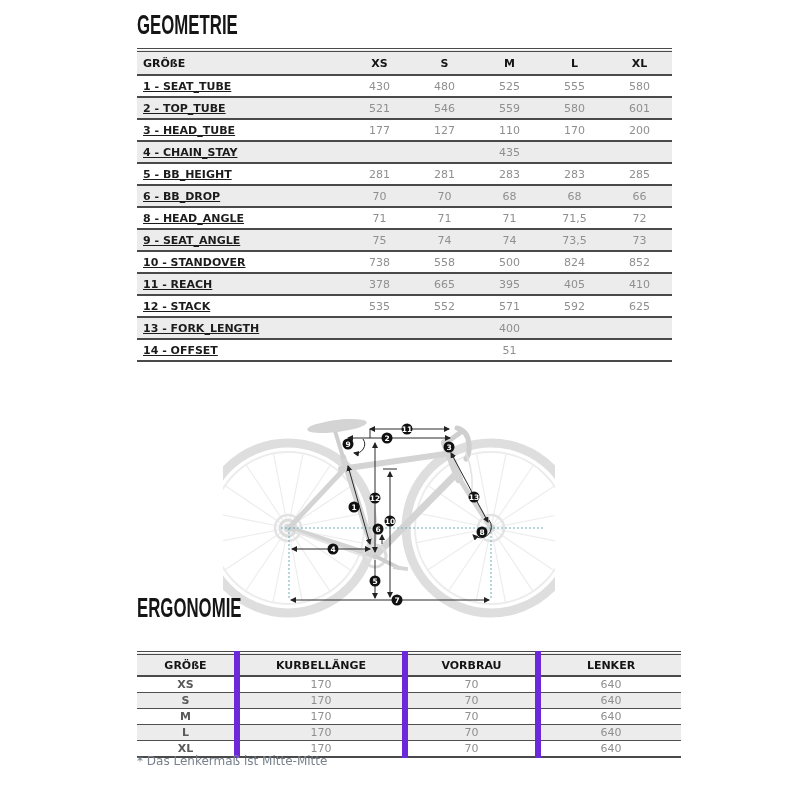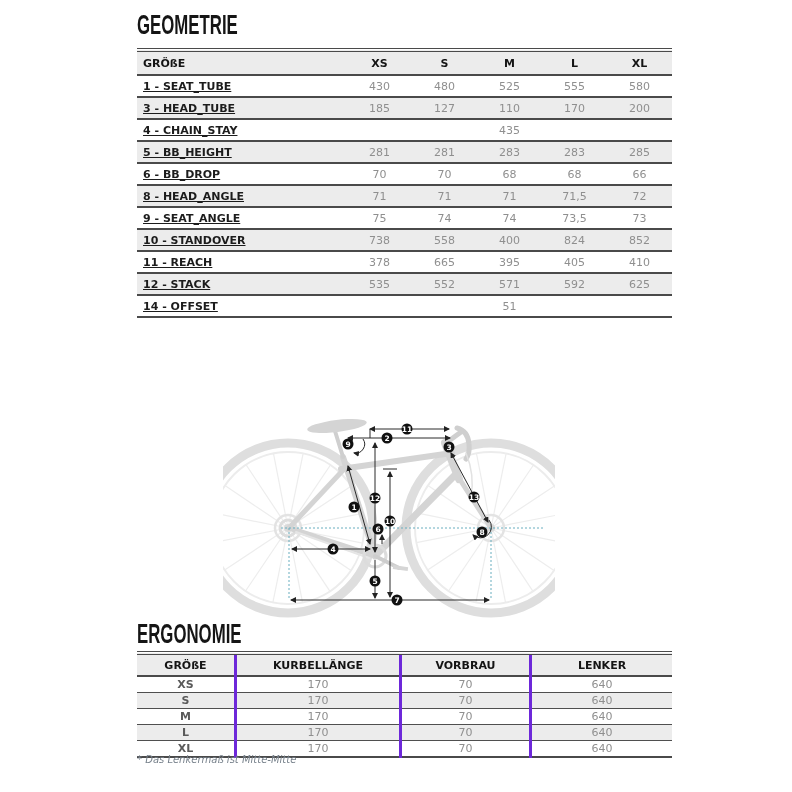--- a/index.html
+++ b/index.html
@@ -21,25 +21,25 @@
   .geo-table td.val,.geo-table th.val{text-align:center;}
   .geo-table td.val{color:#8f8f8f;}
   .geo-table tr:nth-child(odd):not(:first-child) td{background:#ececec;}
   .ergo-table{position:absolute;left:137px;top:651px;width:518px;
         border-top:4px double #4a4a4a;border-bottom:2px solid #4a4a4a;font-size:11px;}
   .ergo-table th{height:18px;border-bottom:2px solid #4a4a4a;background:#ececec;
         color:#141414;font-weight:bold;text-align:center;}
   .ergo-table td{height:11px;border-bottom:1px solid #4f4f4f;text-align:center;}
   .ergo-table td.size{font-weight:bold;color:#5a5a5a;}
   .ergo-table td.val{color:#8f8f8f;}
-  .ergo-table th+th,.ergo-table td+td{border-left:3px solid #6d28d9;}
+  .ergo-table th+th,.ergo-table td+td{border-left:6px solid #6d28d9;}
   .ergo-table tr:nth-child(odd):not(:first-child) td{background:#ececec;}
   
   .diagram{position:absolute;left:223px;top:395px;width:332px;height:245px;}
-  .footnote{position:absolute;left:137px;top:754px;font-size:10px;font-style:italic;
+  .footnote{position:absolute;left:137px;top:754px;font-size:12px;
         color:#78828c;}
 </style>
 </head>
 <body>
 
 <div class="page">
 
   <div class="section-title" style="top:8px;">
     <span>GEOMETRIE</span>
   </div>
@@ -56,22 +56,30 @@
         </tr>
         <tr>
           <td class="lbl">1 - SEAT_TUBE</td>
           <td class="val">430</td>
           <td class="val">480</td>
           <td class="val">525</td>
           <td class="val">555</td>
           <td class="val">580</td>
         </tr>
         <tr>
+          <td class="lbl">2 - TOP_TUBE</td>
+          <td class="val">521</td>
+          <td class="val">546</td>
+          <td class="val">559</td>
+          <td class="val">580</td>
+          <td class="val">601</td>
+        </tr>
+        <tr>
           <td class="lbl">3 - HEAD_TUBE</td>
-          <td class="val">185</td>
+          <td class="val">177</td>
           <td class="val">127</td>
           <td class="val">110</td>
           <td class="val">170</td>
           <td class="val">200</td>
         </tr>
         <tr>
           <td class="lbl">4 - CHAIN_STAY</td>
           <td class="val"></td>
           <td class="val"></td>
           <td class="val">435</td>
@@ -107,39 +115,47 @@
           <td class="val">75</td>
           <td class="val">74</td>
           <td class="val">74</td>
           <td class="val">73,5</td>
           <td class="val">73</td>
         </tr>
         <tr>
           <td class="lbl">10 - STANDOVER</td>
           <td class="val">738</td>
           <td class="val">558</td>
-          <td class="val">400</td>
+          <td class="val">500</td>
           <td class="val">824</td>
           <td class="val">852</td>
         </tr>
         <tr>
           <td class="lbl">11 - REACH</td>
           <td class="val">378</td>
           <td class="val">665</td>
           <td class="val">395</td>
           <td class="val">405</td>
           <td class="val">410</td>
         </tr>
         <tr>
           <td class="lbl">12 - STACK</td>
           <td class="val">535</td>
           <td class="val">552</td>
           <td class="val">571</td>
           <td class="val">592</td>
           <td class="val">625</td>
+        </tr>
+        <tr>
+          <td class="lbl">13 - FORK_LENGTH</td>
+          <td class="val"></td>
+          <td class="val"></td>
+          <td class="val">400</td>
+          <td class="val"></td>
+          <td class="val"></td>
         </tr>
         <tr>
           <td class="lbl">14 - OFFSET</td>
           <td class="val"></td>
           <td class="val"></td>
           <td class="val">51</td>
           <td class="val"></td>
           <td class="val"></td>
         </tr>
       </tbody>
@@ -297,21 +313,21 @@
           <circle cx="152" cy="103" r="5.5" fill="#111"></circle>
           <text x="152" y="105.6">12</text>
         </g>
       <g>
           <circle cx="251" cy="102" r="5.5" fill="#111"></circle>
           <text x="251" y="104.6">13</text>
         </g>
     </g>
   </svg>
 
-  <div class="section-title" style="top:617px;">
+  <div class="section-title" style="top:591px;">
     <span>ERGONOMIE</span>
   </div>
 
   <table class="ergo-table">
       <tbody>
         <tr>
           <th style="width:95px">GRÖßE</th>
           <th style="width:160px">KURBELLÄNGE</th>
           <th style="width:125px">VORBRAU</th>
           <th style="width:138px">LENKER</th>

